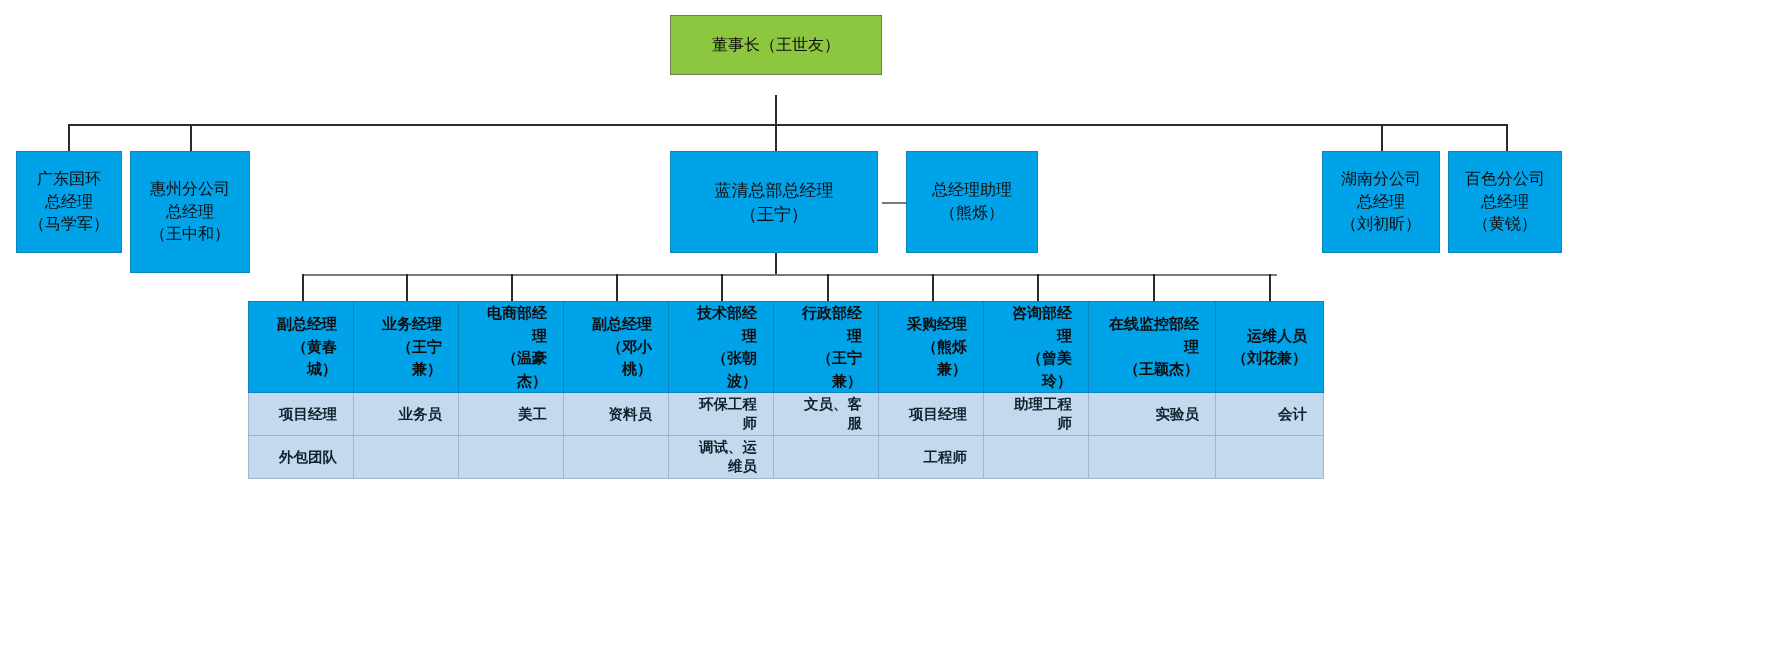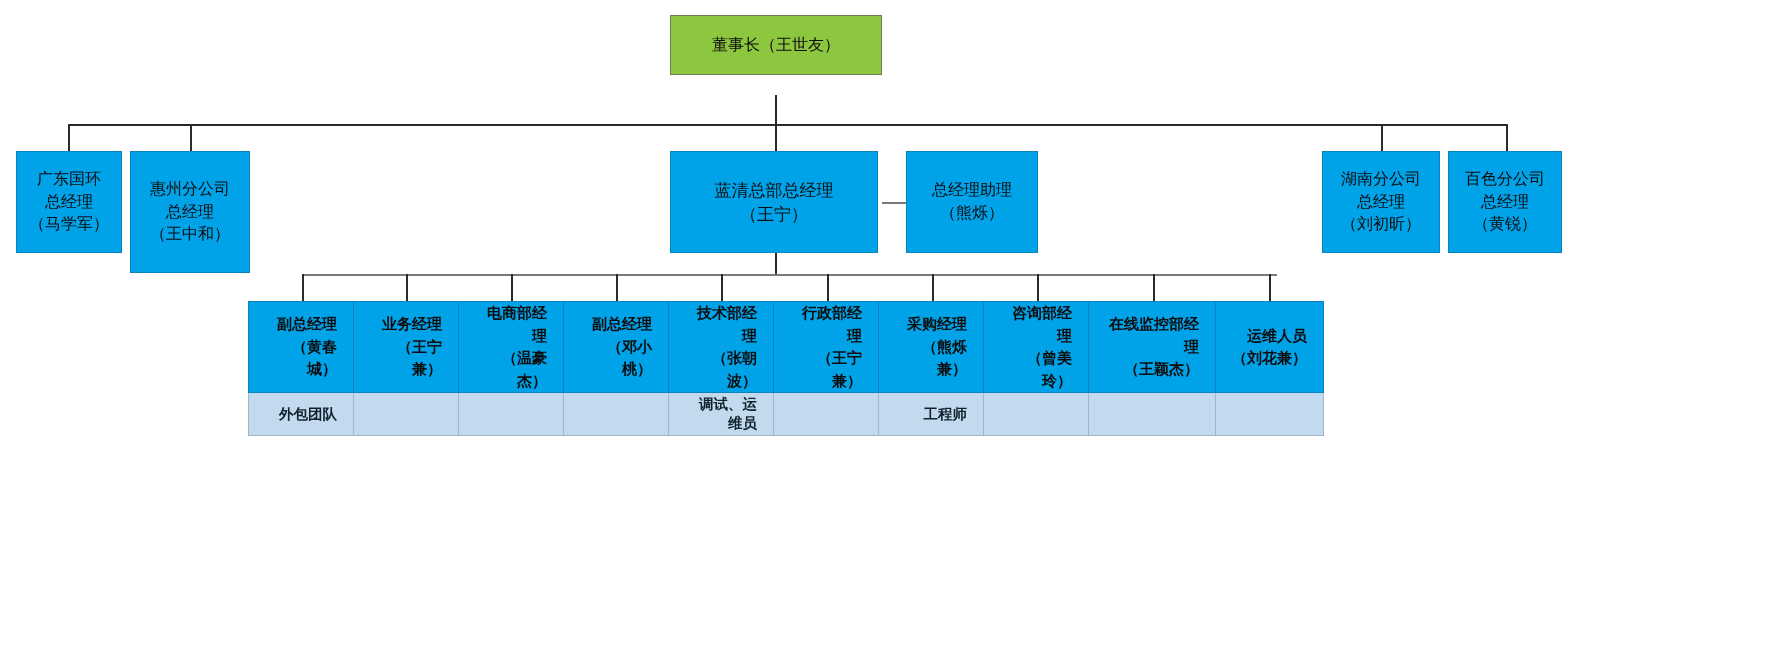--- a/index.html
+++ b/index.html
@@ -173,20 +173,32 @@
           <td class="head">采购经理
 （熊烁兼）</td>
           <td class="head">咨询部经理
 （曾美玲）</td>
           <td class="head">在线监控部经理
 （王颖杰）</td>
           <td class="head">运维人员
 （刘花兼）</td>
         </tr>
         <tr>
+          <td class="cell">项目经理</td>
+          <td class="cell">业务员</td>
+          <td class="cell">美工</td>
+          <td class="cell">资料员</td>
+          <td class="cell">环保工程师</td>
+          <td class="cell">文员、客服</td>
+          <td class="cell">项目经理</td>
+          <td class="cell">助理工程师</td>
+          <td class="cell">实验员</td>
+          <td class="cell">会计</td>
+        </tr>
+        <tr>
           <td class="cell">外包团队</td>
           <td class="cell empty"></td>
           <td class="cell empty"></td>
           <td class="cell empty"></td>
           <td class="cell">调试、运维员</td>
           <td class="cell empty"></td>
           <td class="cell">工程师</td>
           <td class="cell empty"></td>
           <td class="cell empty"></td>
           <td class="cell empty"></td>

